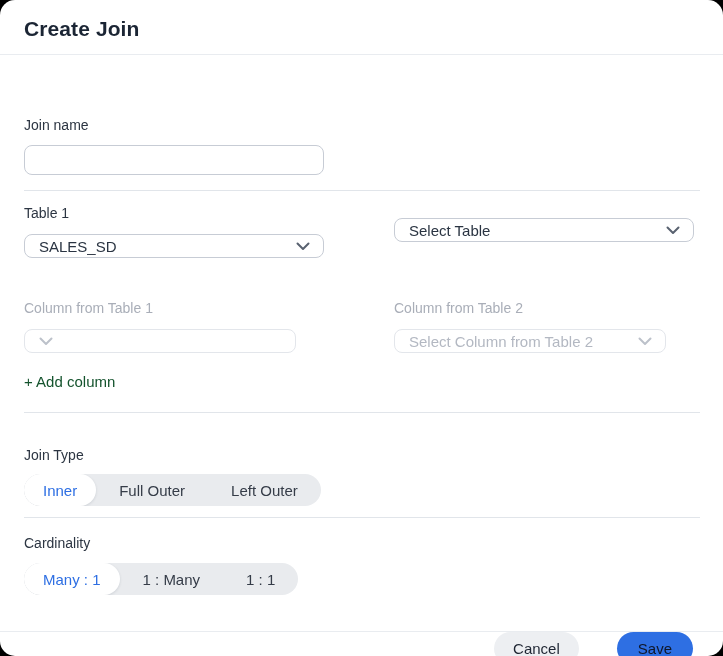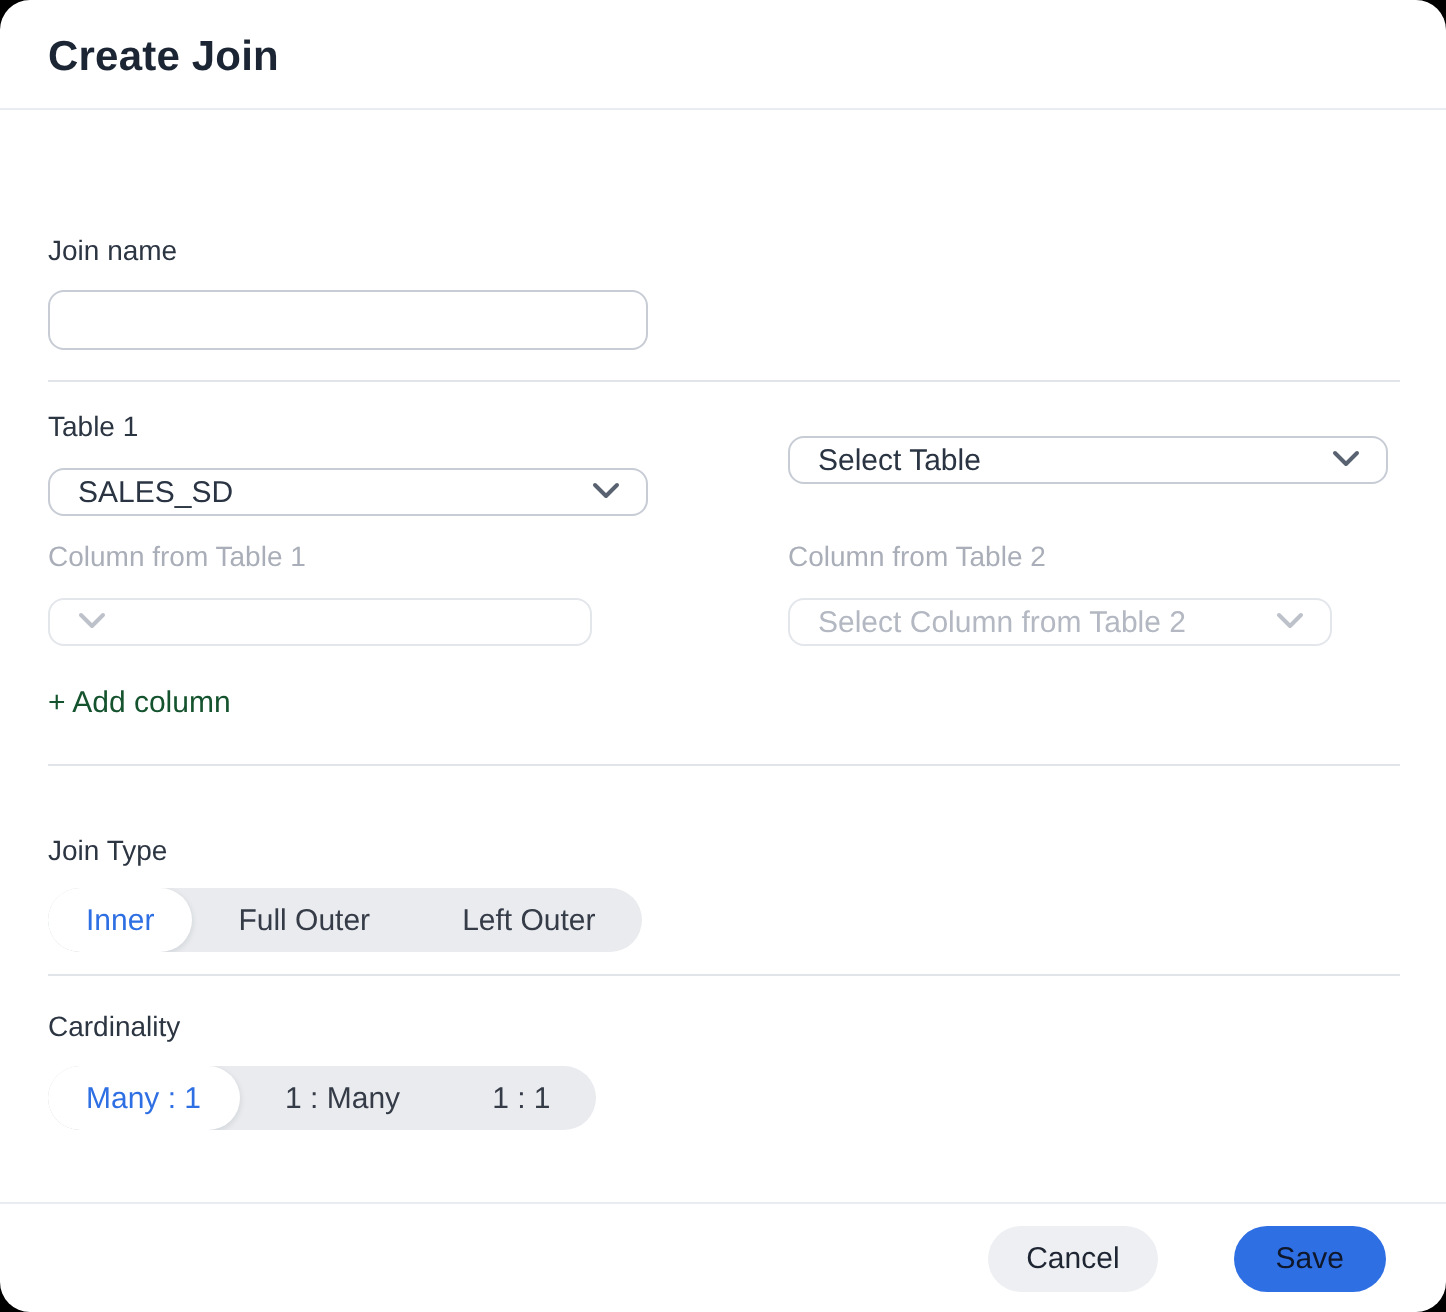--- a/index.html
+++ b/index.html
@@ -53,21 +53,21 @@
     display: flex; align-items: center; justify-content: flex-end;
     padding: 0 30px; gap: 38px;
   }
   .btn {
     height: 33px; border: none; border-radius: 17px; font-family: "Liberation Sans", sans-serif;
     font-size: 15px; font-weight: 500; cursor: pointer; display: flex; align-items: center; justify-content: center;
   }
   .btn-cancel { background: #edeff2; color: #1f2633; padding: 0 19px; }
   .btn-save { background: #2e6fe3; color: #0f172a; padding: 0 21px; }
   
-  .mt-26 { margin-top: 26px; } .mt-24 { margin-top: 12px; }
+  .mt-26 { margin-top: 26px; } .mt-24 { margin-top: 42px; }
   .mt-21 { margin-top: 21px; } .mt-20 { margin-top: 20px; }
   .mt-18 { margin-top: 34px; } .mt-17 { margin-top: 17px; }
   .mt-15 { margin-top: 15px; } .mt-14 { margin-top: 14px; }
   .mt-12 { margin-top: 12px; } .mt-11 { margin-top: 11px; }
 </style>
 </head>
 <body>
 
 <div class="modal">
 

